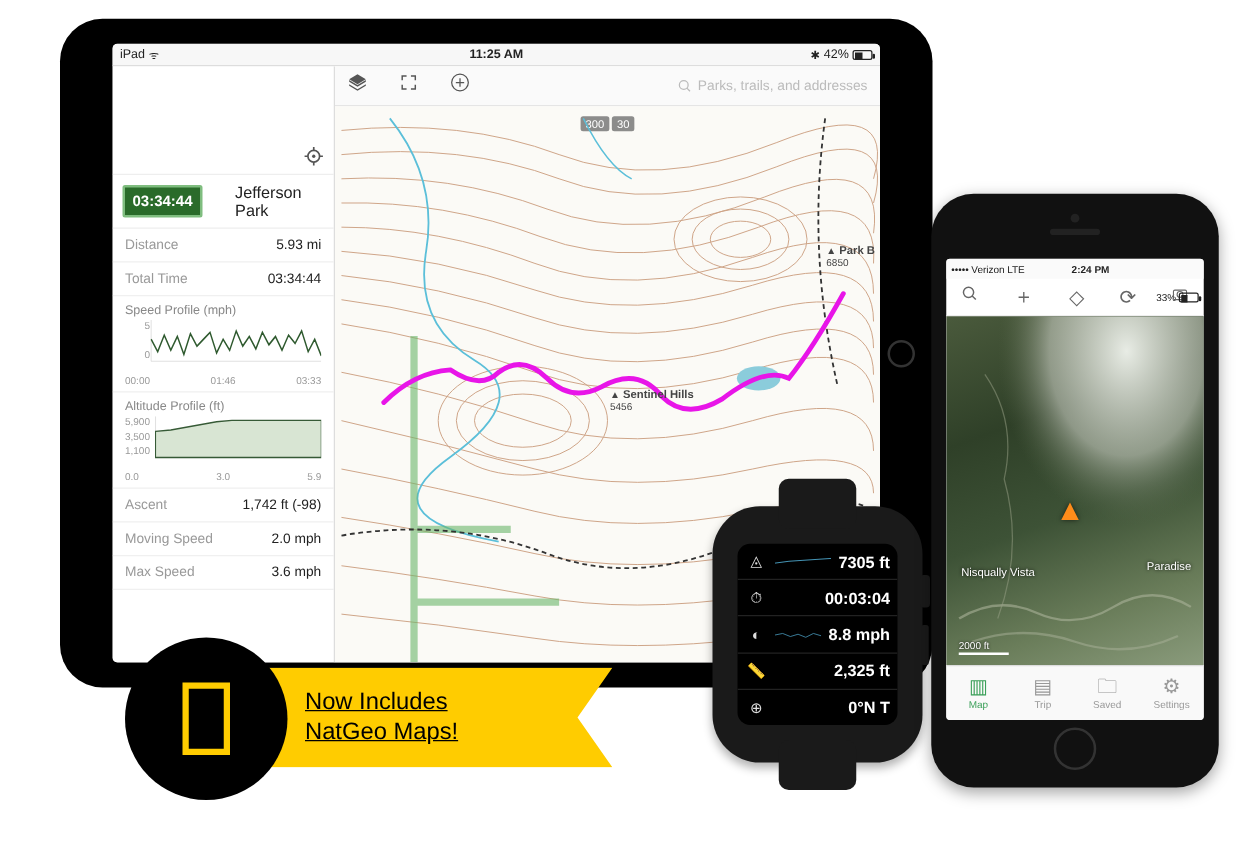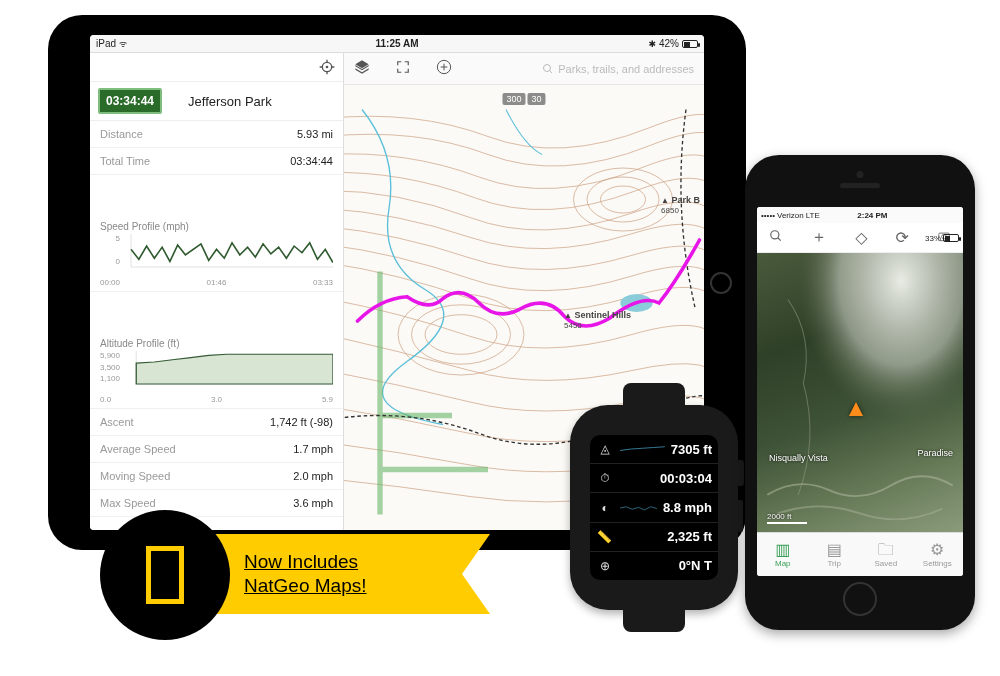--- a/index.html
+++ b/index.html
@@ -44,26 +44,27 @@
 .statusbar .sb-right { flex: 0 0 120px; text-align: right; display: flex; justify-content: flex-end; align-items: center; gap: 3px; }
 .wifi-icon, .bt-icon { font-size: 9px; }
 .batt-icon { display:inline-block; width:16px; height:8px; border:1px solid #222; border-radius:2px; position:relative;}
 .batt-icon::after{content:'';position:absolute;right:-3px;top:2px;width:2px;height:4px;background:#222;border-radius:1px;}
 .batt-fill{position:absolute;left:1px;top:1px;height:6px;width:40%;background:#222;}
 
 .ipad-body { flex: 1; display: flex; overflow: hidden; }
 
 
 .sidebar {
-  width: 254px;
+  width: 178px;
   background: #fff;
   border-right: 1px solid #ddd;
   display: flex;
   flex-direction: column;
   font-size: 11px;
+  justify-content: center;
 }
 .sb-top {
   display: flex; align-items: center; justify-content: space-between;
   padding: 6px 8px; border-bottom: 1px solid #eee;
 }
 .loc-icon { width: 16px; height: 16px; color: #555; }
 .track-header {
   display: flex; align-items: center; gap: 6px;
   padding: 6px 8px; border-bottom: 1px solid #eee;
 }
@@ -74,21 +75,21 @@
   border-radius: 2px;
 }
 .track-title { font-size: 13px; font-weight: 500; color: #222; margin-left: 20px; }
 .stat-row {
   display: flex; justify-content: space-between;
   padding: 7px 10px; border-bottom: 1px solid #f0f0f0;
   color: #999;
 }
 .stat-row .val { color: #222; font-weight: 500; }
 .profile-block { padding: 6px 10px 4px; border-bottom: 1px solid #f0f0f0; }
-.profile-title { color: #888; font-size: 10px; margin-bottom: 2px; margin-top: 40px; }
+.profile-title { color: #888; font-size: 10px; margin-bottom: 2px; }
 .profile-chart {
   height: 44px; width: 100%;
   position: relative;
 }
 .profile-chart svg { width: 100%; height: 100%; }
 .chart-axes { display: flex; justify-content: space-between; font-size: 8px; color: #999; }
 .y-ticks { position: absolute; left: -4px; top: 0; bottom: 12px; font-size: 8px; color: #999; display: flex; flex-direction: column; justify-content: space-between; width: 24px; text-align: right; }
 
 
 .mapwrap { flex: 1; display: flex; flex-direction: column; background: #fdfdfb; }
@@ -298,24 +299,20 @@
           <div class="chart-axes">
             <span>0.0</span>
             <span>3.0</span>
             <span>5.9</span>
           </div>
         </div>
 
         <div class="stat-row">
             <span>Ascent</span>
             <span class="val">1,742 ft (-98)</span>
-          </div>
-        <div class="stat-row">
-            <span>Average Speed</span>
-            <span class="val">1.7 mph</span>
           </div>
         <div class="stat-row">
             <span>Moving Speed</span>
             <span class="val">2.0 mph</span>
           </div>
         <div class="stat-row">
             <span>Max Speed</span>
             <span class="val">3.6 mph</span>
           </div>
       </div>

